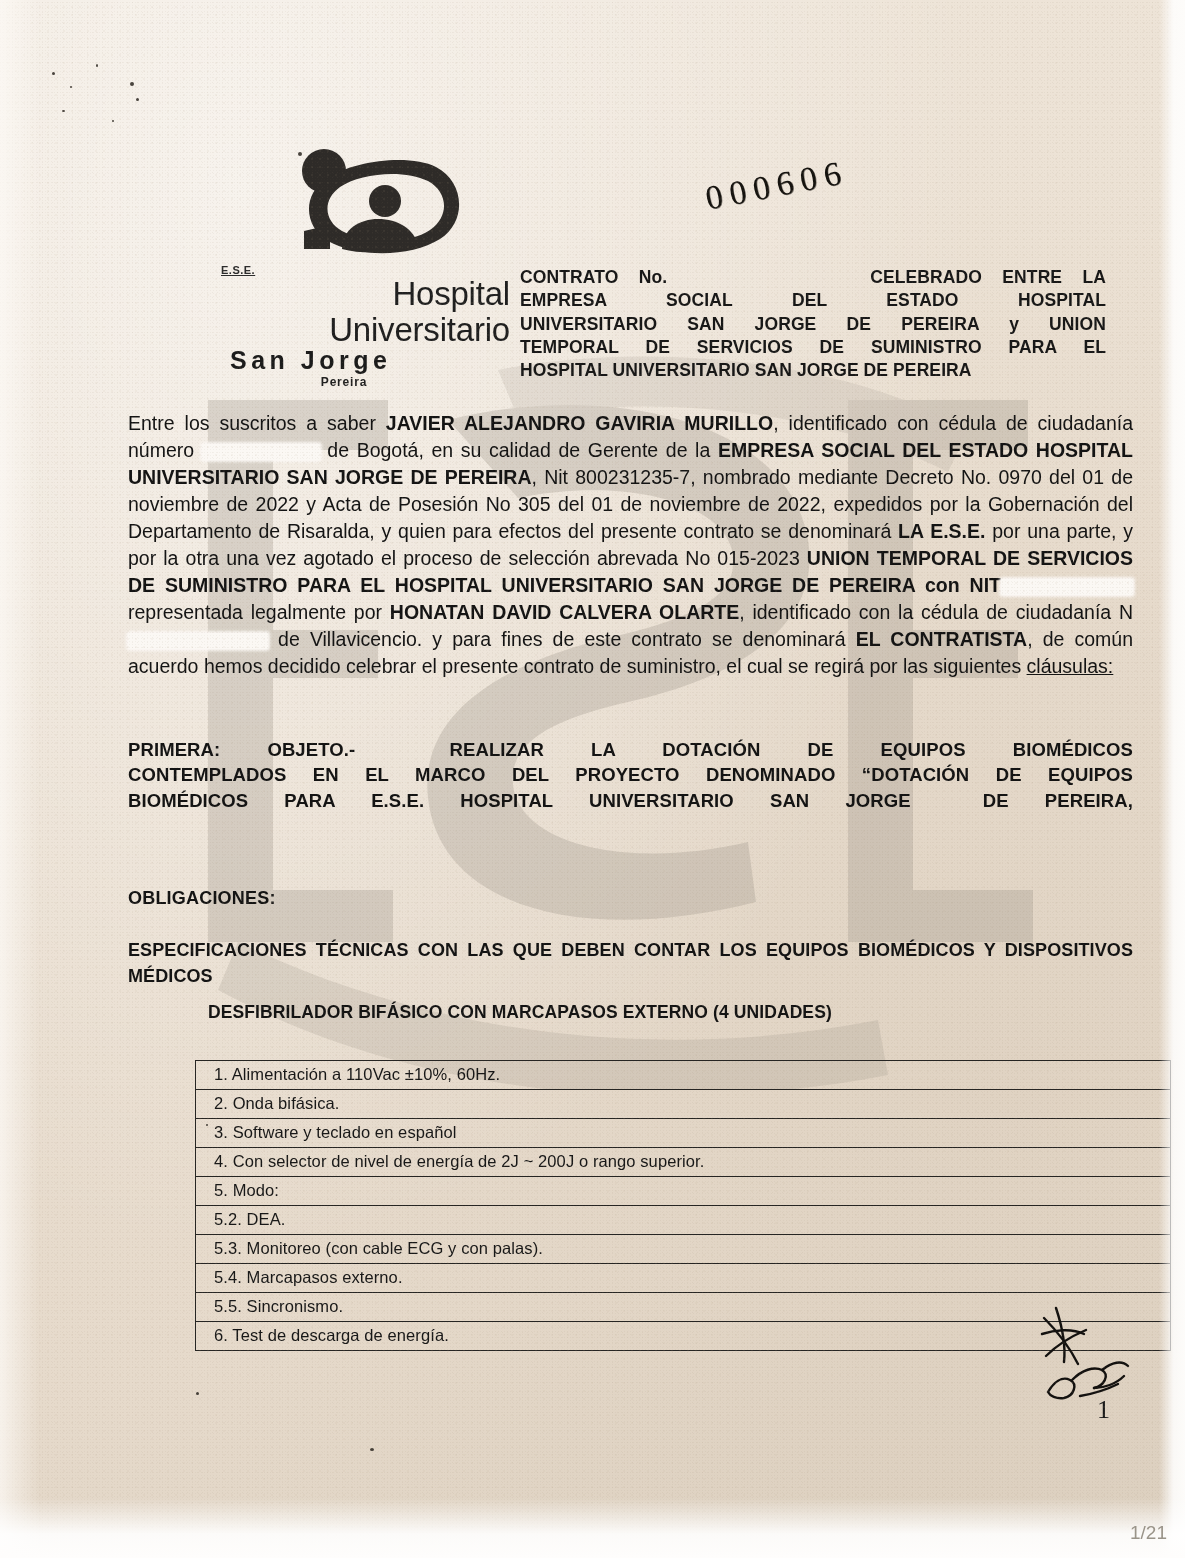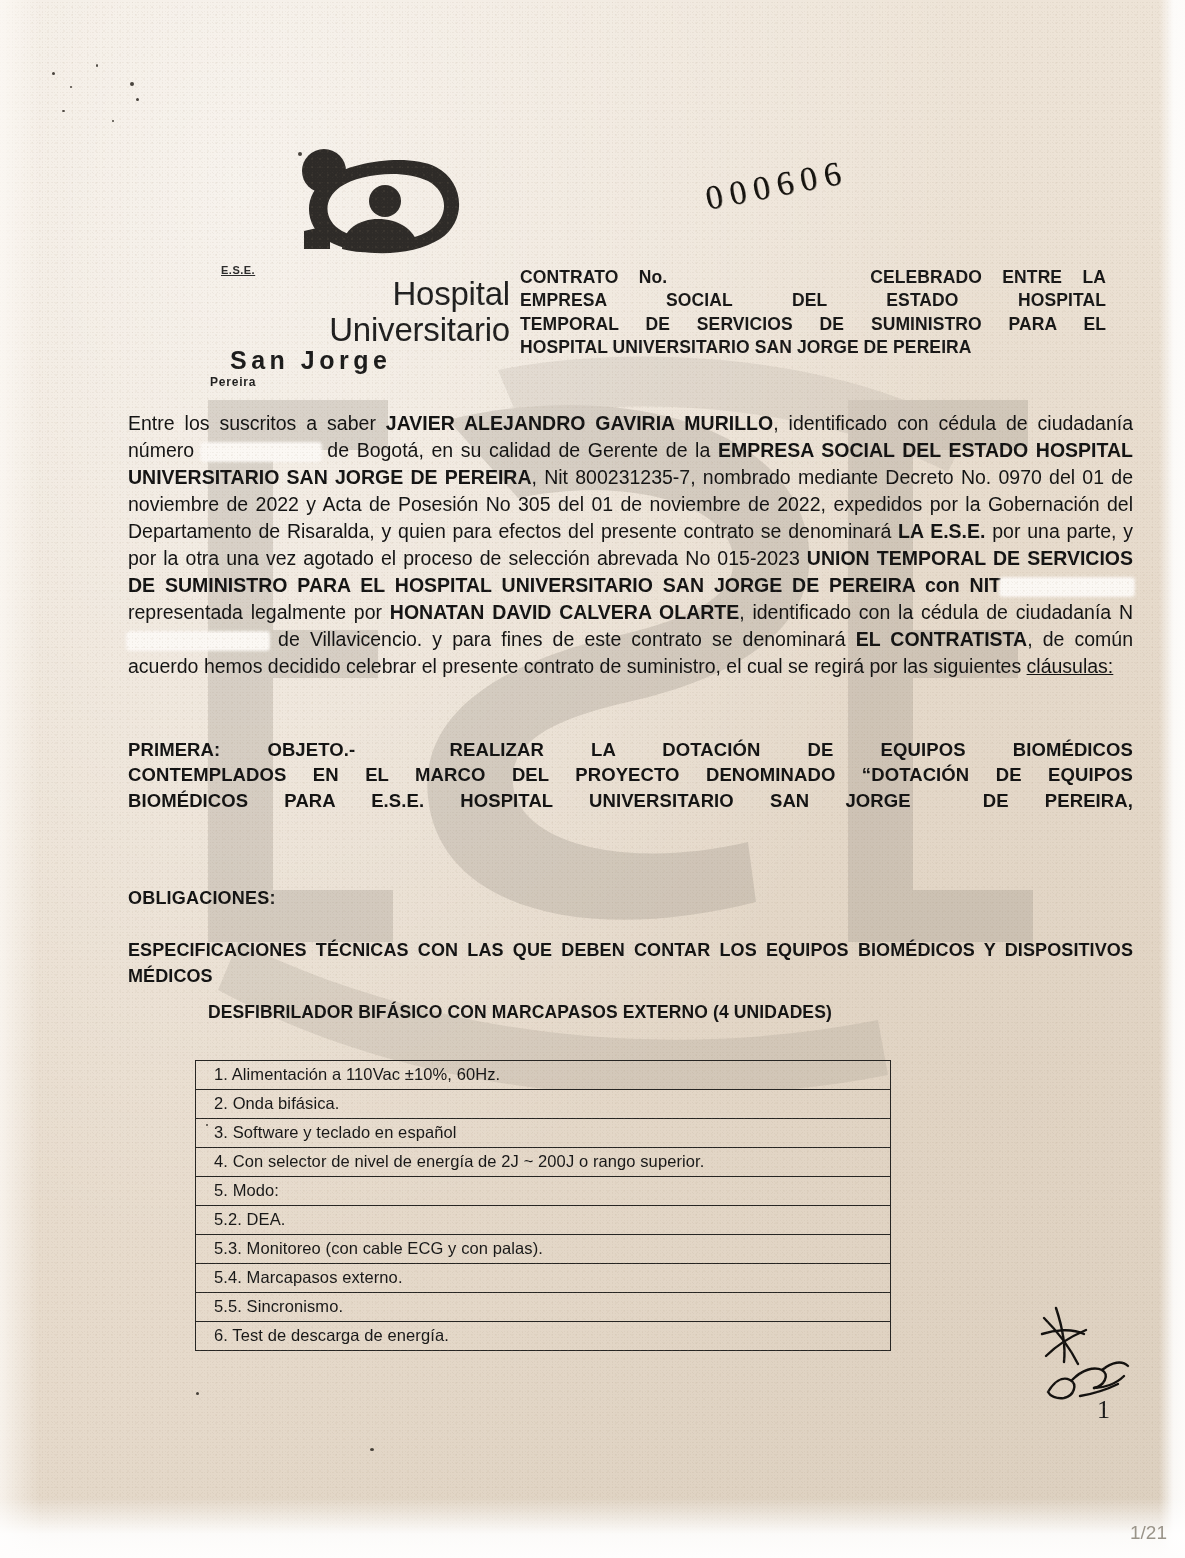--- a/index.html
+++ b/index.html
@@ -62,21 +62,21 @@
   .logo-l1 {
     font-size:33px; color:#1f1f1f; margin-left:20px; line-height:1.08;
     letter-spacing:-.2px;
     text-align:right;
   }
   .logo-l2 {
     font-size:25px; font-weight:bold; color:#1b1b1b; margin-left:20px;
     letter-spacing:4.5px; line-height:1.05;
   }
   .logo-l3 {
-    font-size:12px; font-weight:bold; color:#1f1f1f; text-align:left;
+    font-size:12px; font-weight:bold; color:#1f1f1f; text-align:center;
     width:268px; letter-spacing:.8px; margin-top:1px;
   }
 
   #stamp-number {
     position:absolute; left:706px; top:180px;
     font-size:34px; color:#15130f; letter-spacing:7px;
     font-family:"Liberation Serif", serif;
     transform:rotate(-11deg); transform-origin:left center;
     text-shadow:.6px .6px 0 rgba(25,20,15,.45);
   }
@@ -129,21 +129,21 @@
     letter-spacing:.1px;
   }
   #especificaciones .lastline { text-align-last:left; }
   #equipo-heading {
     position:absolute; left:208px; top:1002px;
     font-size:17.5px; font-weight:bold; color:#131313; letter-spacing:.1px;text-align:right;
   }
 
   
   #spec-table {
-    position:absolute; left:195px; top:1060px; width:696px;
+    position:absolute; left:195px; top:1060px; width:976px;
     border-collapse:collapse;
   }
   #spec-table td {
     border-top:1.6px solid #262523;
     border-bottom:1.6px solid #262523;
     border-left:1.6px solid #262523;
     border-right:1.6px solid #262523;
     padding:3px 0 4px 18px;
     font-size:16.5px; color:#171717; height:21px;
     letter-spacing:.1px;
@@ -211,20 +211,21 @@
     <div class="logo-l1">Hospital Universitario</div>
     <div class="logo-l2">San Jorge</div>
     <div class="logo-l3">Pereira</div>
   </div>
 
   <div id="stamp-number">000606</div>
 
   <div id="contract-title">
     <span class="line">CONTRATO No.&nbsp;&nbsp;&nbsp;&nbsp;&nbsp;&nbsp;&nbsp;&nbsp;&nbsp; CELEBRADO ENTRE LA</span>
     <span class="line">EMPRESA SOCIAL DEL ESTADO HOSPITAL</span>
+    <span class="line">UNIVERSITARIO SAN JORGE DE PEREIRA y UNION</span>
     <span class="line">TEMPORAL DE SERVICIOS DE SUMINISTRO PARA EL</span>
     <span class="line lastline">HOSPITAL UNIVERSITARIO SAN JORGE DE PEREIRA</span>
   </div>
 
   <div id="body-text">
     <span>Entre los suscritos a saber </span><b>JAVIER ALEJANDRO GAVIRIA MURILLO</b><span>, identificado con cédula de ciudadanía número </span><span class="redact r1"></span><span> de Bogotá, en su calidad de Gerente de la </span><b>EMPRESA SOCIAL DEL ESTADO HOSPITAL UNIVERSITARIO SAN JORGE DE PEREIRA</b><span>, Nit 800231235-7, nombrado mediante Decreto No. 0970 del 01 de noviembre de 2022 y Acta de Posesión No 305 del 01 de noviembre de 2022, expedidos por la Gobernación del Departamento de Risaralda, y quien para efectos del presente contrato se denominará </span><b>LA E.S.E.</b><span> por una parte, y por la otra una vez agotado el proceso de selección abrevada No 015-2023 </span><b>UNION TEMPORAL DE SERVICIOS DE SUMINISTRO PARA EL HOSPITAL UNIVERSITARIO SAN JORGE DE PEREIRA con NIT</b><span class="redact r2"></span><span> representada legalmente por </span><b>HONATAN DAVID CALVERA OLARTE</b><span>, identificado con la cédula de ciudadanía N</span><span class="redact r3"></span><span> de Villavicencio. y para fines de este contrato se denominará </span><b>EL CONTRATISTA</b><span>, de común acuerdo hemos decidido celebrar el presente contrato de suministro, el cual se regirá por las siguientes </span><span class="u">cláusulas:</span>
   </div>
 
   <div id="objeto-block">
     <span class="line l1">PRIMERA: OBJETO.-&nbsp; REALIZAR LA DOTACIÓN DE EQUIPOS BIOMÉDICOS</span>

